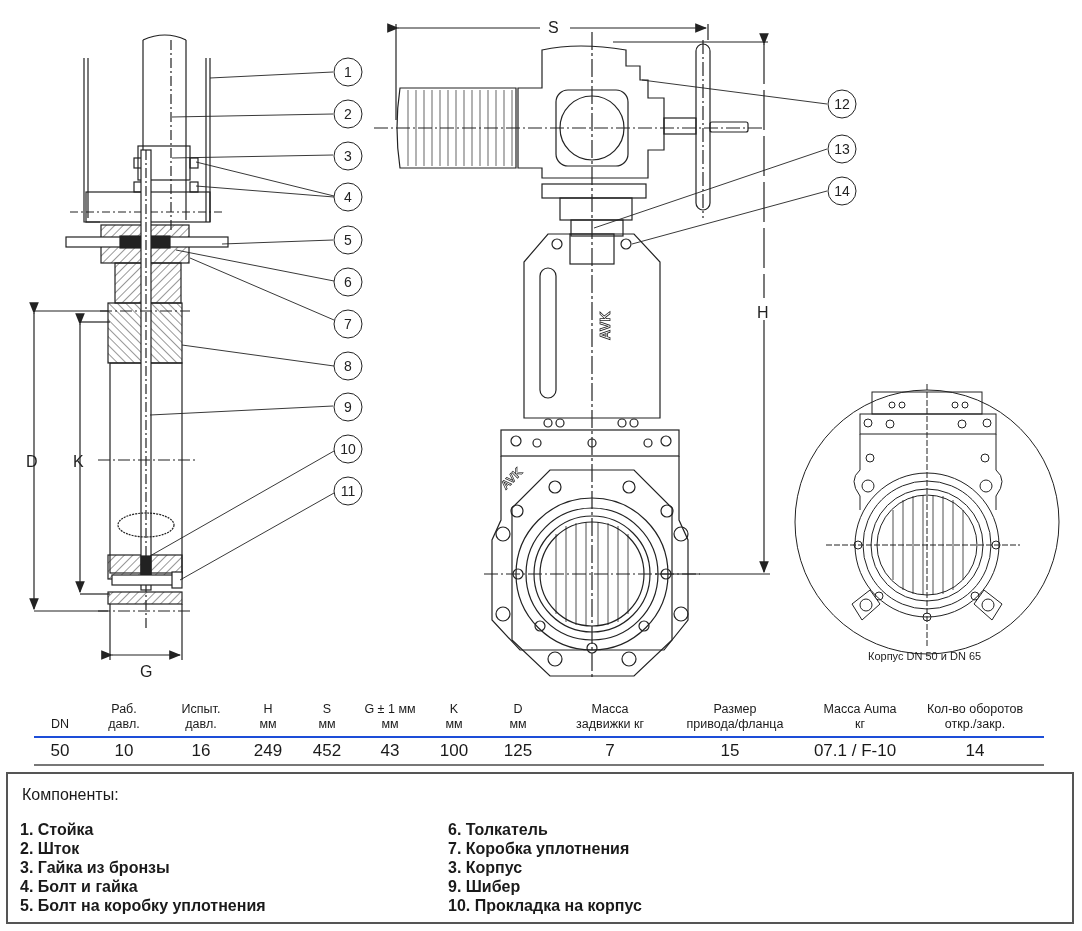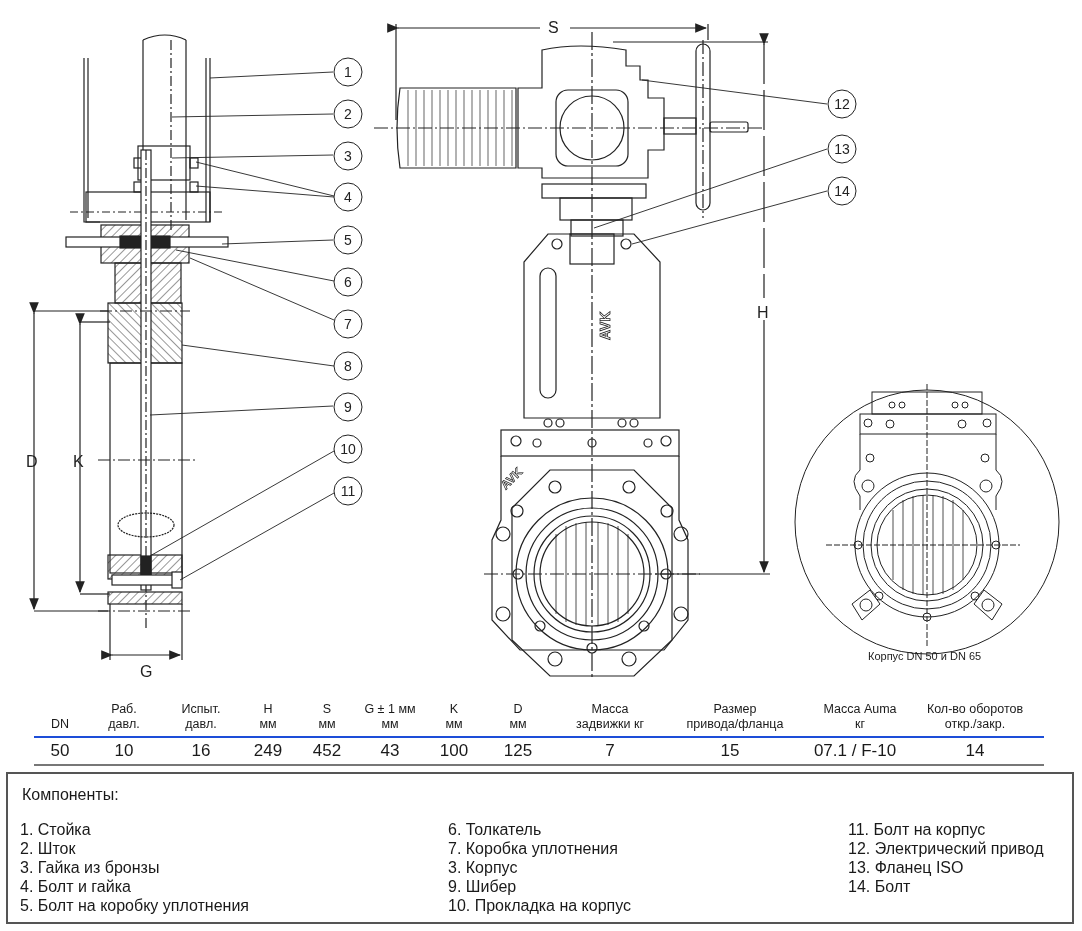--- a/index.html
+++ b/index.html
@@ -13,21 +13,21 @@
   .spec-row { display:flex; height:26px; border-top:2px solid #1d4ed8; border-bottom:2px solid #777; }
   .cell { text-align:center; font-size:12.5px; line-height:15px; }
   .spec-head .cell { display:flex; flex-direction:column; justify-content:flex-end; padding-bottom:4px; }
   .spec-row .cell { font-size:17px; line-height:26px; }
   .c0{width:52px}.c1{width:76px}.c2{width:78px}.c3{width:56px}.c4{width:62px}.c5{width:64px}
   .c6{width:64px}.c7{width:64px}.c8{width:120px}.c9{width:120px}.c10{width:130px}.c11{width:110px}
   .components { position:absolute; left:6px; top:772px; width:1068px; height:152px;
                 border:2px solid #555; box-sizing:border-box; }
   .comp-title { position:absolute; left:14px; top:12px; font-weight:normal; font-size:16px; }
   .comp-col { position:absolute; top:46px; font-size:16px; line-height:19px; }
-  .comp-col div { white-space:nowrap; }
+  .comp-col div { white-space:nowrap;font-weight:bold; }
   .col1 { left:12px; } .col2 { left:440px; } .col3 { left:840px; }
 </style>
 </head>
 <body>
 
 <svg class="drawing" viewBox="0 0 1082 700" xmlns="http://www.w3.org/2000/svg">
   <defs>
     <pattern id="hatch" patternUnits="userSpaceOnUse" width="6" height="6" patternTransform="rotate(45)">
       <line x1="0" y1="0" x2="0" y2="6" stroke="#333" stroke-width="1"></line>
     </pattern>
@@ -399,19 +399,13 @@
     <div>4. Болт и гайка</div>
     <div>5. Болт на коробку уплотнения</div>
   </div>
   <div class="comp-col col2">
     <div>6. Толкатель</div>
     <div>7. Коробка уплотнения</div>
     <div>3. Корпус</div>
     <div>9. Шибер</div>
     <div>10. Прокладка на корпус</div>
   </div>
-  <div class="comp-col col3">
-    <div>11. Болт на корпус</div>
-    <div>12. Электрический привод</div>
-    <div>13. Фланец ISO</div>
-    <div>14. Болт</div>
-  </div>
 </div>
 
 </body></html>

